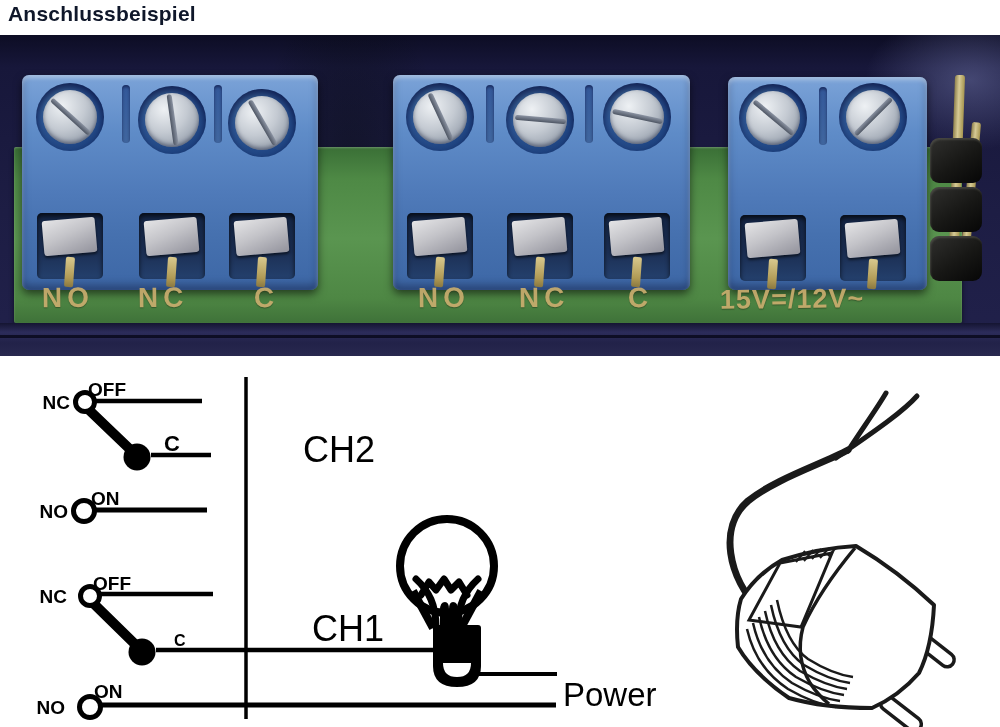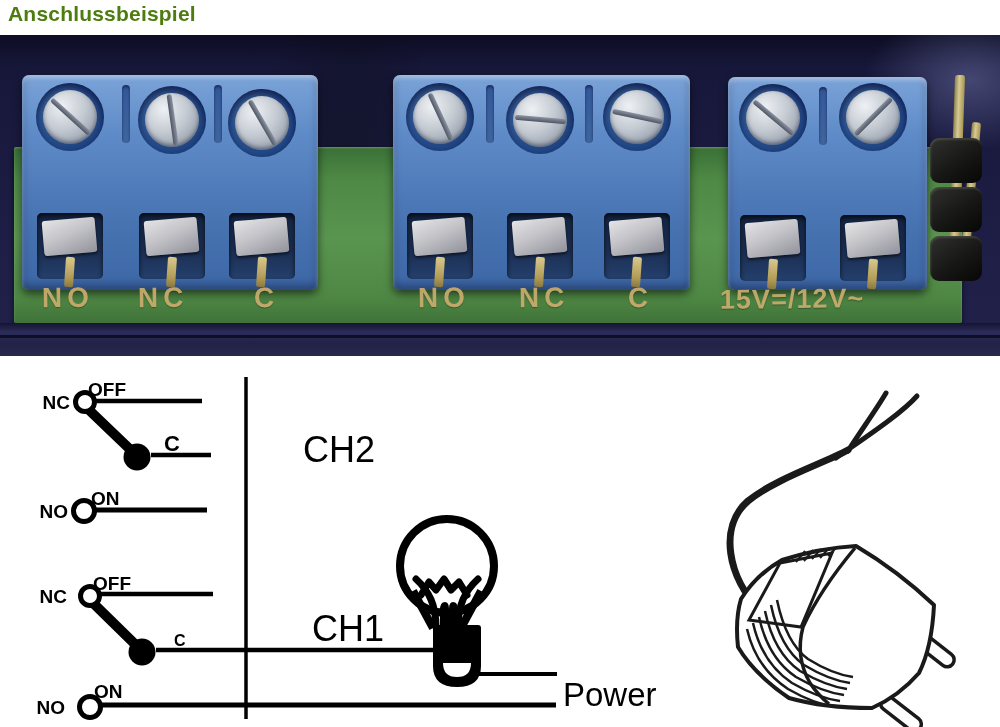--- a/index.html
+++ b/index.html
@@ -2,21 +2,21 @@
 <html><head>
 <meta charset="utf-8">
 <style>
   html,body{margin:0;padding:0;}
   body{
     width:1000px;height:727px;position:relative;background:#ffffff;
     font-family:"Liberation Sans", sans-serif;overflow:hidden;
   }
   .title{
     position:absolute;left:8px;top:2px;font-size:21px;font-weight:bold;
-    color:#4d7c0f;letter-spacing:.2px;
+    color:#0f172a;letter-spacing:.2px;
   }
   
   .photo{
     position:absolute;left:0;top:35px;width:1000px;height:321px;overflow:hidden;
     background:
       radial-gradient(150px 100px at 97% 14%, rgba(105,110,160,.55), rgba(0,0,0,0) 70%),
       radial-gradient(120px 260px at 35% 40%, rgba(5,10,5,.35), rgba(0,0,0,0) 75%),
       linear-gradient(180deg,#0d0d24 0%,#17173a 10%,#1d1d44 55%,#21214b 100%);
   }
   .pcb{

